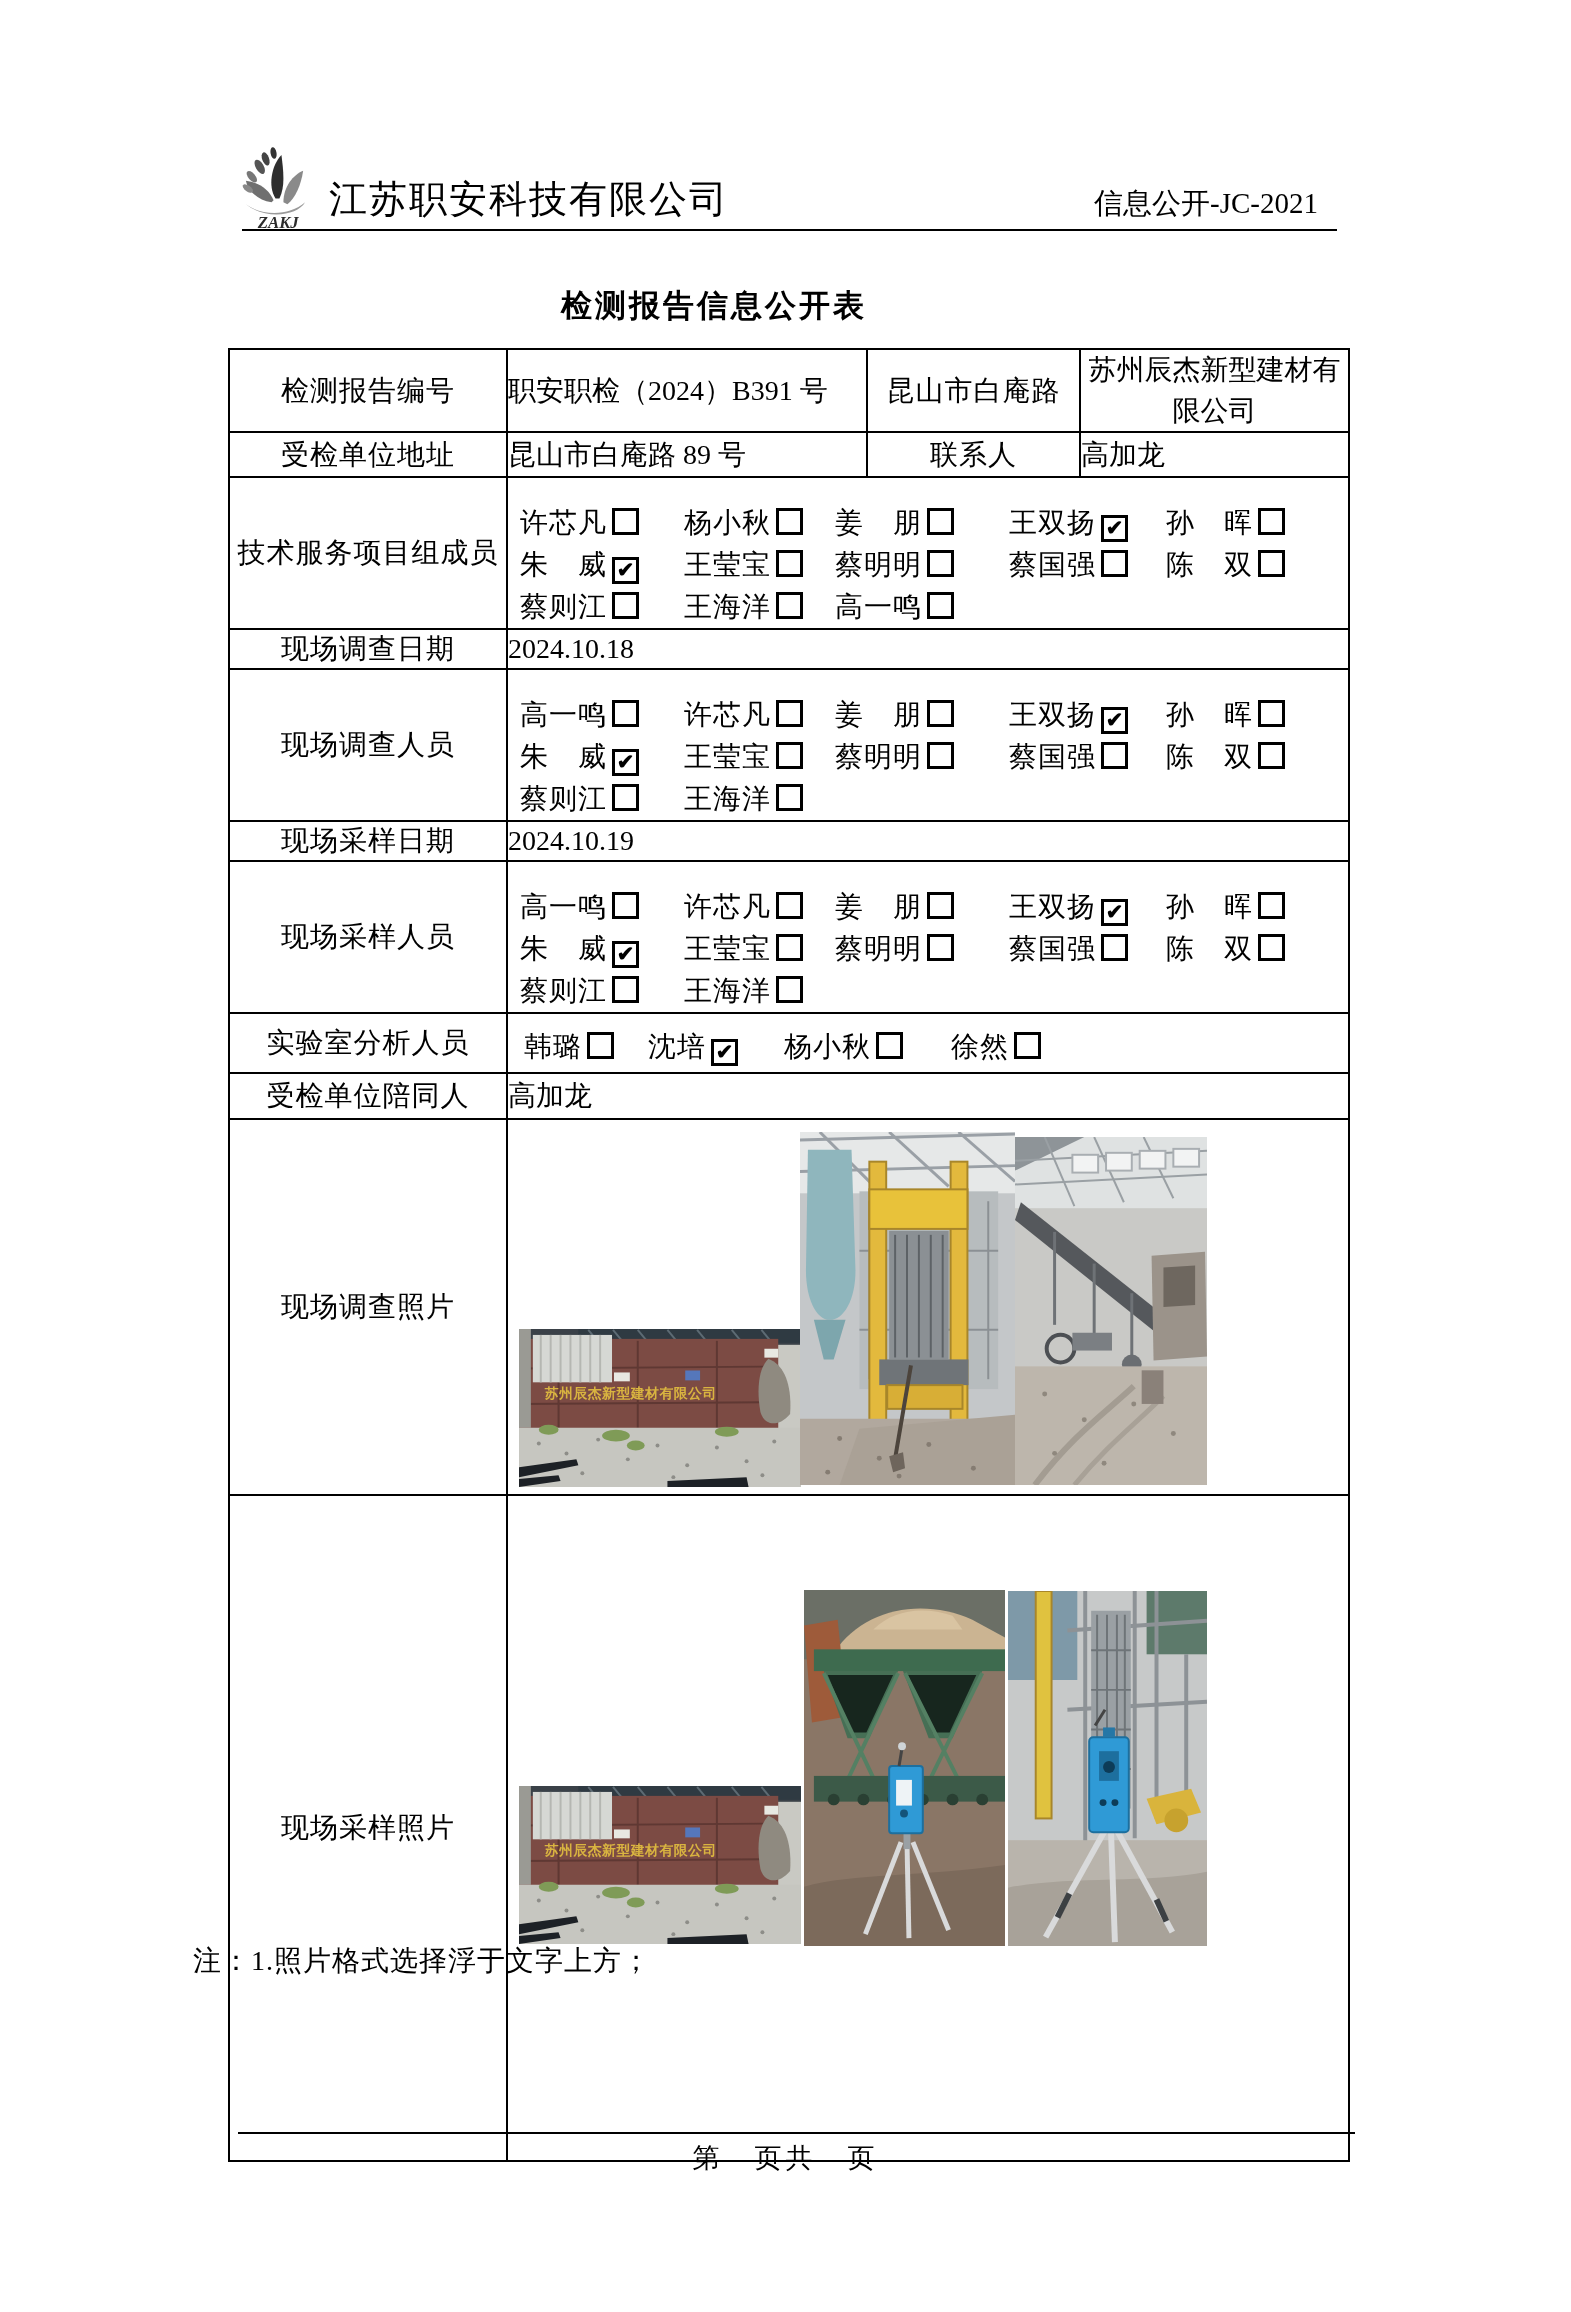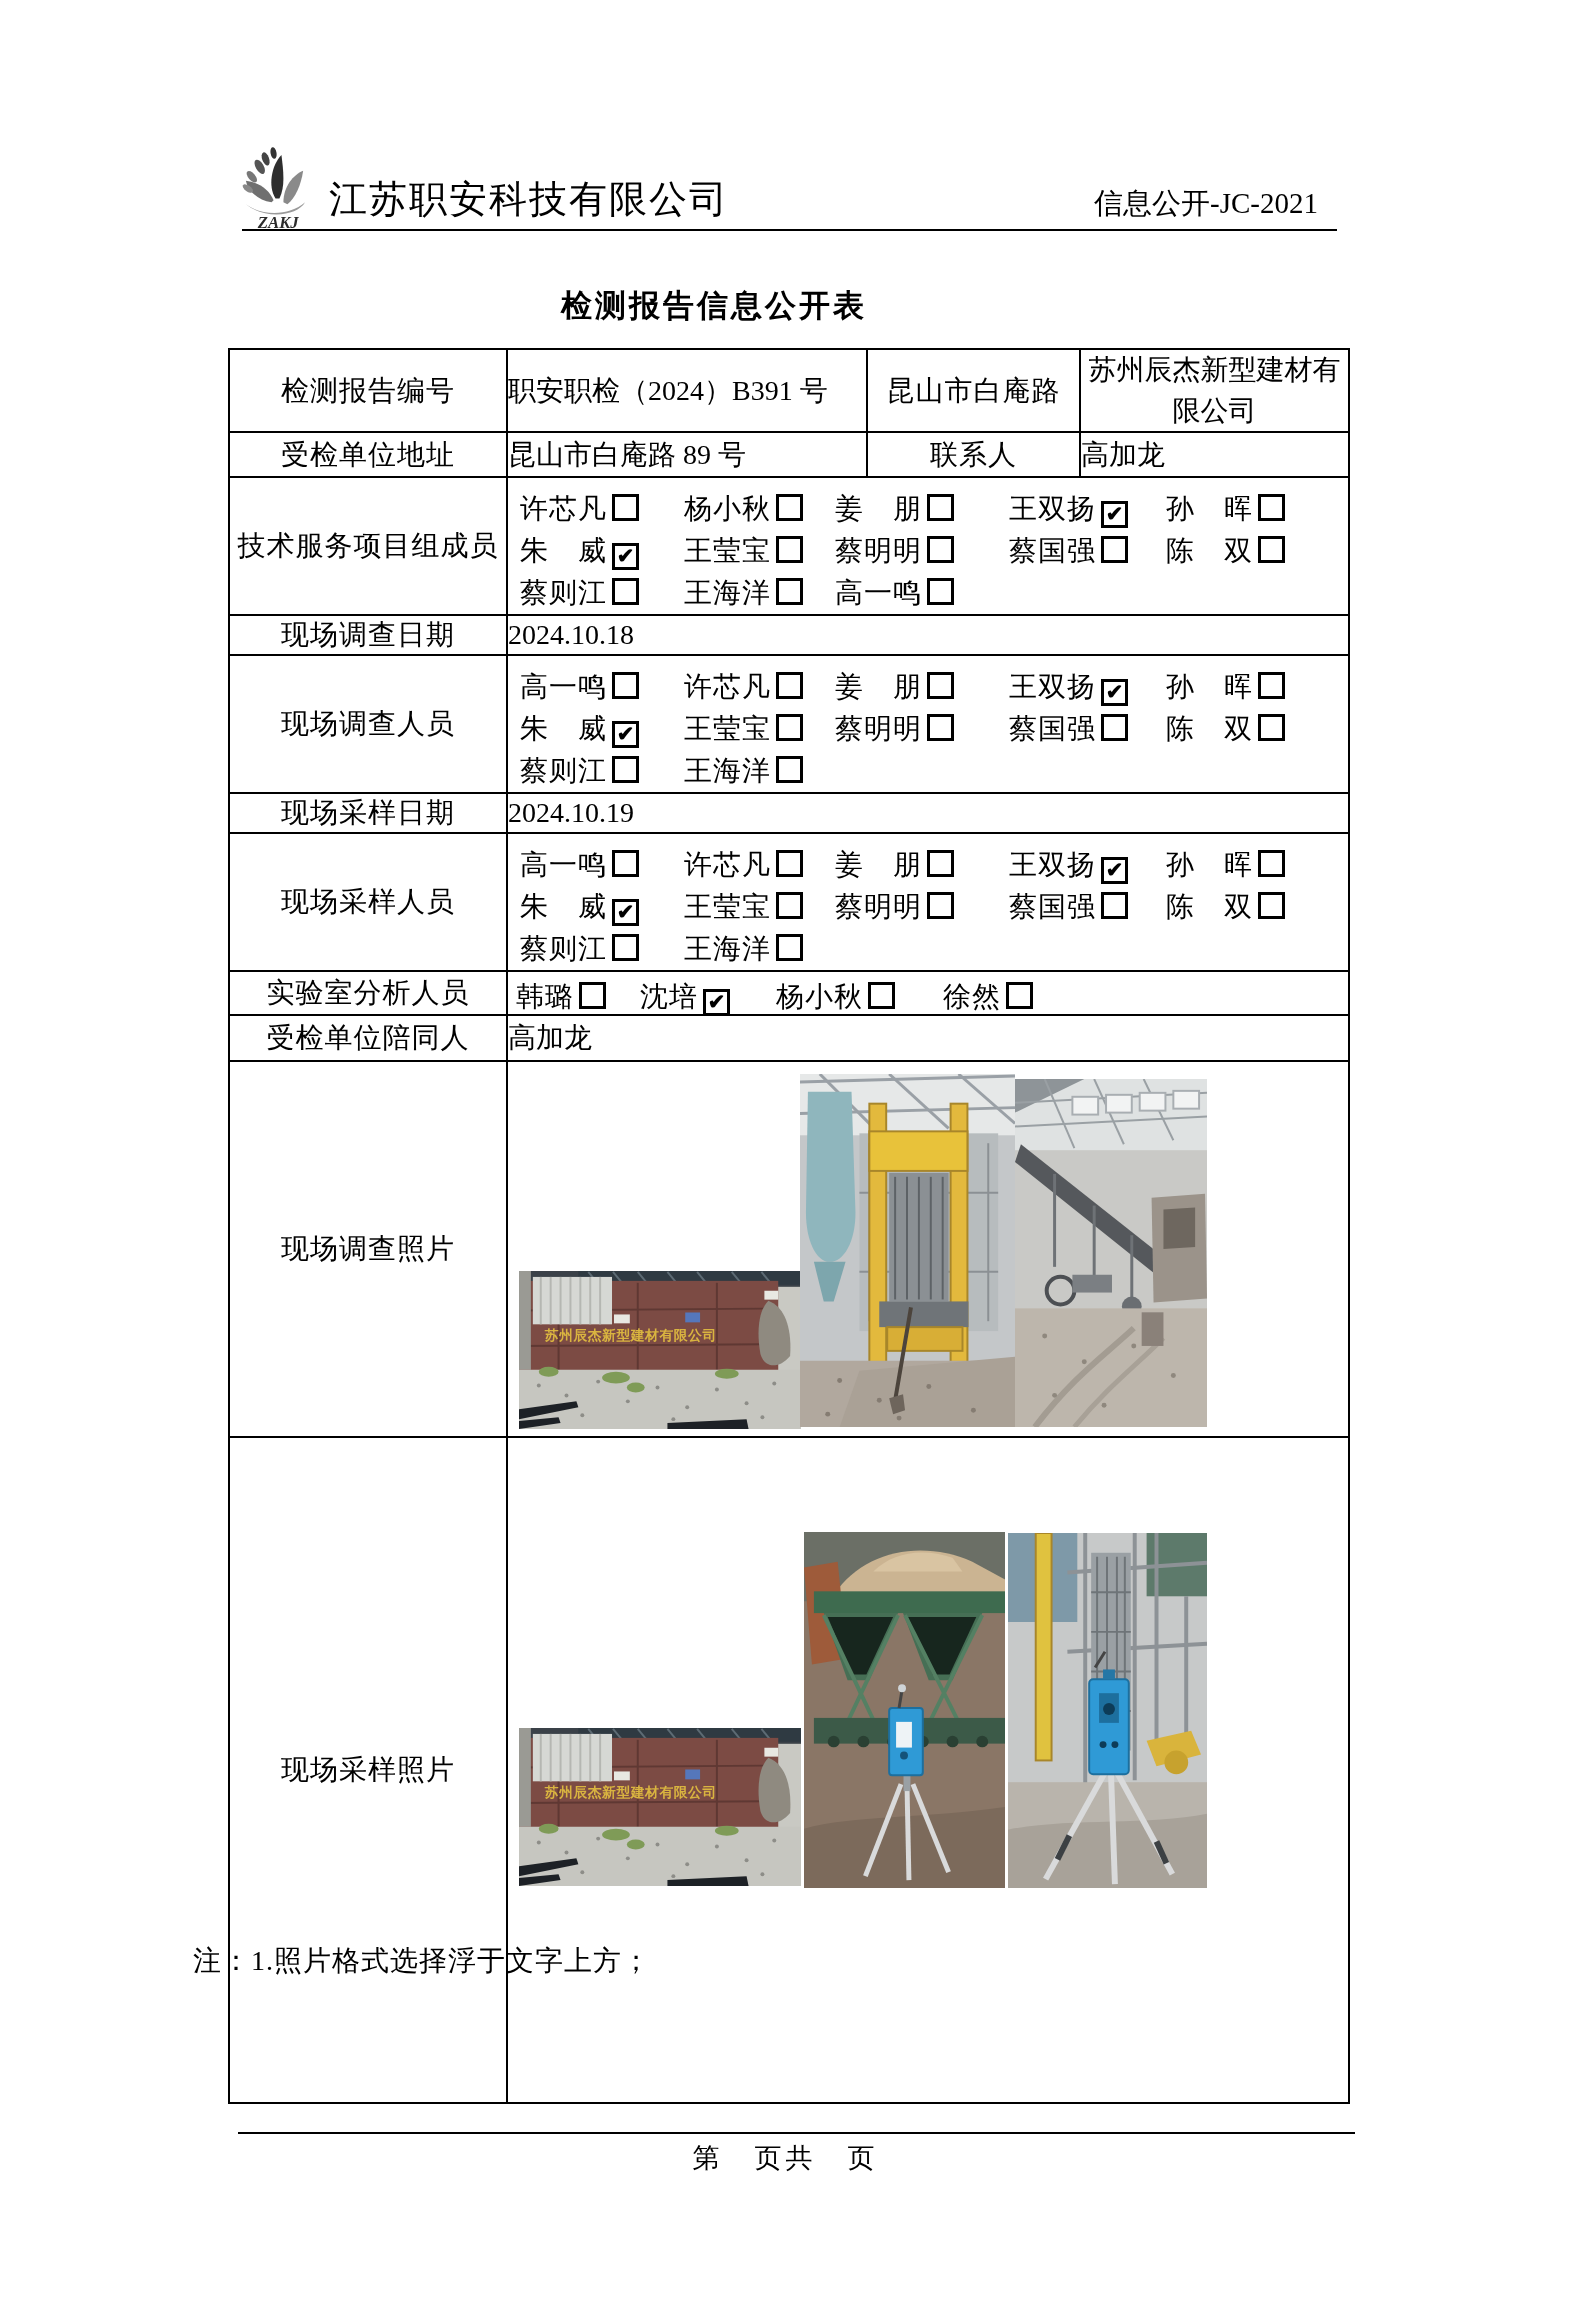--- a/index.html
+++ b/index.html
@@ -19,21 +19,21 @@
   
   table.main{position:absolute;left:228px;top:348px;border-collapse:collapse;
              table-layout:fixed;width:1121px;font-size:28px;}
   table.main td{border:2px solid #000;padding:0;vertical-align:middle;overflow:hidden;}
   td.lbl{text-align:center;letter-spacing:1px;}
   td.val{text-align:left;padding-left:10px;}
   td.ctr{}
   td.wrapc{text-align:center;line-height:1.45;padding:4px 6px;}
 
   
-  .people-grid{padding:6px 0 4px 0;}
+  .people-grid{padding:20px 0 4px 0;}
   .prow{position:relative;height:42px;}
   .pitem{position:absolute;top:6px;white-space:nowrap;}
   .pname{letter-spacing:1px;}
   .cbox{display:inline-flex;align-items:center;justify-content:center;
         width:21px;height:21px;border:3px solid #000;margin-left:5px;
         font-size:21px;font-weight:bold;line-height:1;transform:translateY(3px);}
 
   
   td.photo-cell{position:relative;}
   .ph{position:absolute;}
@@ -179,21 +179,21 @@
                 <span class="pitem" style="left: 12px;"><span class="pname">蔡则江</span><span class="cbox"></span></span>
                 <span class="pitem" style="left: 176px;"><span class="pname">王海洋</span><span class="cbox"></span></span>
               </div>
             </div>
       </td>
     </tr>
 
     <tr style="height:39px">
       <td class="lbl">实验室分析人员</td>
       <td colspan="3">
-        <div class="people-grid" style="padding:0">
+        <div class="people-grid" style="padding:8px">
               <div class="prow">
                 <span class="pitem" style="left: 8px;"><span class="pname">韩璐</span><span class="cbox"></span></span>
                 <span class="pitem" style="left: 132px;"><span class="pname">沈培</span><span class="cbox">✔</span></span>
                 <span class="pitem" style="left: 268px;"><span class="pname">杨小秋</span><span class="cbox"></span></span>
                 <span class="pitem" style="left: 435px;"><span class="pname">徐然</span><span class="cbox"></span></span>
               </div>
             </div>
       </td>
     </tr>
 

